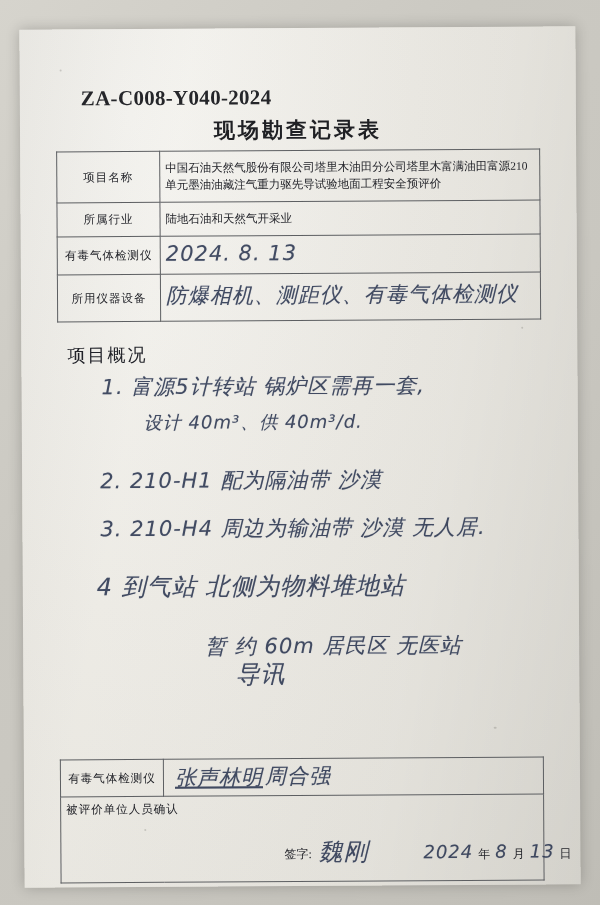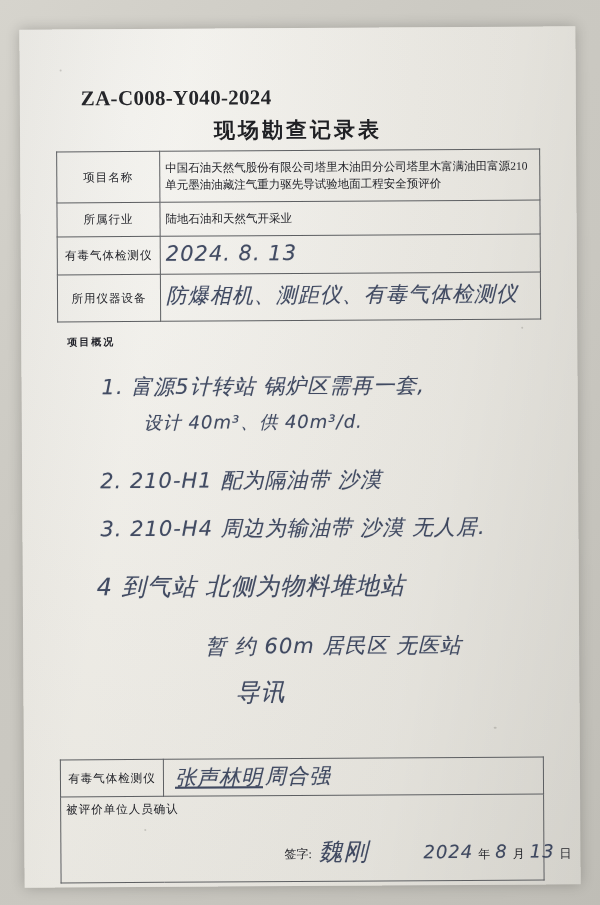--- a/index.html
+++ b/index.html
@@ -109,25 +109,24 @@
     letter-spacing: 1px;
     text-shadow: 0 0 1px rgba(40,55,90,0.35);
   }
   .hw-md { font-size: 18px; }
   .hw-lg { font-size: 21px; }
   .hw-xl { font-size: 24px; }
 
   .overview-label {
     position: absolute;
     left: 46px;
-    top: 306px;
-    font-size: 10px;
+    top: 314px;
+    font-size: 18px;
     letter-spacing: 2px;
     color: #22232a;
-    font-weight: bold;
   }
 
   .notes {
     position: absolute;
     left: 52px;
     top: 330px;
     width: 470px;
     height: 390px;
   }
   .note-line {
@@ -235,21 +234,21 @@
 
       <div class="overview-label">项目概况</div>
 
       <div class="notes">
         <div class="note-line hand hw-lg" style="left:28px; top:14px;">1. 富源5计转站  锅炉区需再一套,</div>
         <div class="note-line hand hw-md" style="left:70px; top:52px;">设计 40m³、供  40m³/d.</div>
         <div class="note-line hand hw-lg" style="left:26px; top:108px;">2.  210-H1    配为隔油带  沙漠</div>
         <div class="note-line hand hw-lg" style="left:26px; top:156px;">3.  210-H4    周边为输油带  沙漠 无人居.</div>
         <div class="note-line hand hw-xl" style="left:22px; top:212px;">4 到气站     北侧为物料堆地站</div>
         <div class="note-line hand hw-lg" style="left:130px; top:274px;">暂 约  60m 居民区  无医站</div>
-        <div class="note-line hand hw-xl" style="left:160px; top:318px;">导讯</div>
+        <div class="note-line hand hw-xl" style="left:160px; top:300px;">导讯</div>
       </div>
 
       <table class="sig-tbl">
         <tbody>
             <tr class="sig-row">
           <td class="lbl">有毒气体检测仪</td>
           <td>
             <div class="sig-names">
               <span class="sig-a hand hw-lg">张声林明</span>
               <span class="sig-b hand hw-lg">周合强</span>

